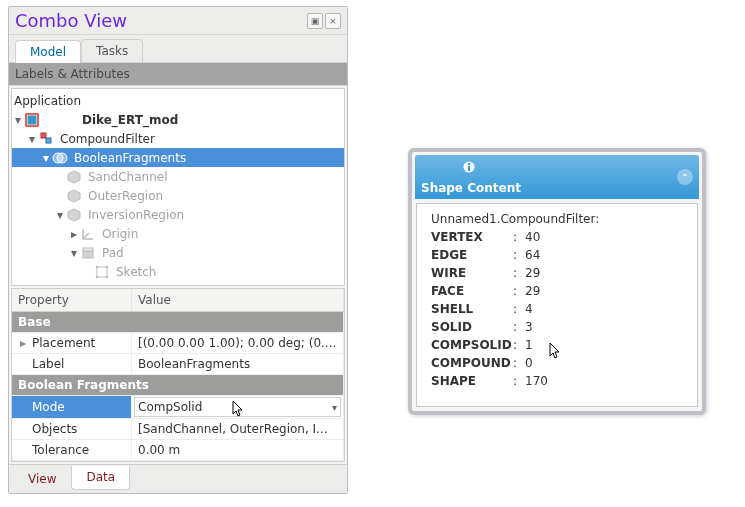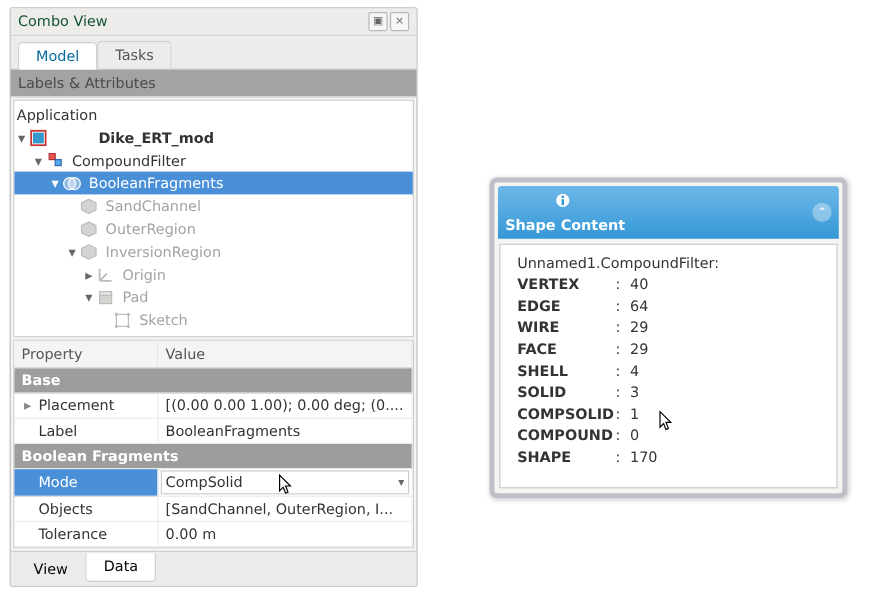--- a/index.html
+++ b/index.html
@@ -24,21 +24,21 @@
     border-radius: 2px;
   }
   .combo-title {
     display: flex;
     align-items: center;
     justify-content: space-between;
     padding: 3px 6px;
     background: #ececea;
     border-bottom: 1px solid #d5d5d3;
   }
-  .combo-title span { font-size: 12px; color: #14532d; }
+  .combo-title span { font-size: 18px; color: #6d28d9; }
   .combo-title .winbtns { display:flex; gap:2px; }
   .winbtn {
     width: 14px; height: 14px; display:flex; align-items:center; justify-content:center;
     border:1px solid #b8b8b6; border-radius:2px; background:#f6f6f5;
     font-size:9px; color:#666;
   }
   .tabs-primary {
     display: flex;
     gap: 0;
     padding: 4px 6px 0 6px;
@@ -145,21 +145,21 @@
 
   .tabs-bottom {
     display:flex;
     background:#ececea;
     border-top:1px solid #cfcfce;
     padding: 2px 4px;
   }
   .btab {
     padding: 4px 14px;
     border: 1px solid transparent;
-    color:#000000;
+    color:#7f1d1d;
     cursor:pointer;
   }
   .btab.active {
     border:1px solid #cfcfce;
     border-top:none;
     border-radius:0 0 4px 4px;
     background:#fff;
     position:relative;
     top:-1px;
   }

